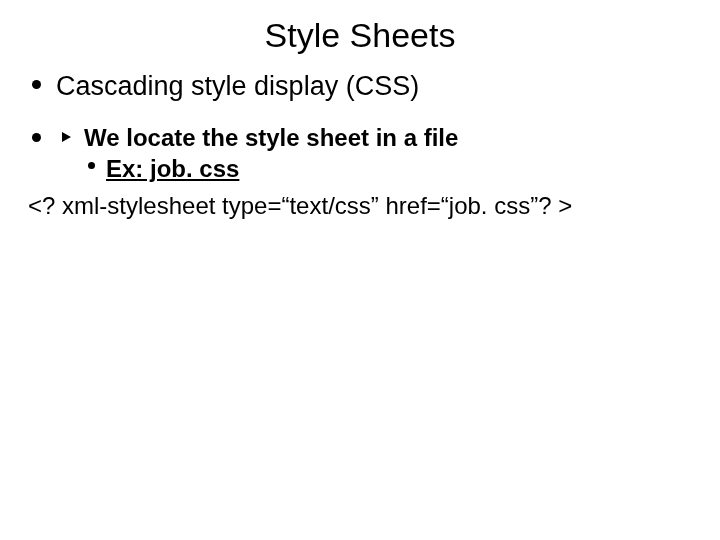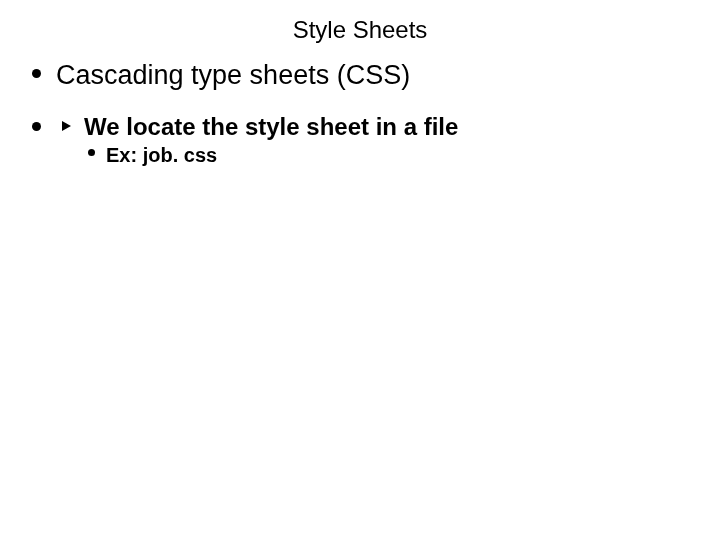--- a/index.html
+++ b/index.html
@@ -14,21 +14,21 @@
   }
   .slide {
     width: 720px;
     height: 540px;
     box-sizing: border-box;
     padding: 14px 22px 20px 22px;
   }
   .title {
     text-align: center;
     font-family: Arial, Helvetica, sans-serif;
-    font-size: 24px;
+    font-size: 34px;
     font-weight: 400;
     margin: 2px 0 14px 0;
   }
   ul {
     list-style: none;
     margin: 0;
     padding: 0;
   }
   .lvl1 > li {
     position: relative;
@@ -62,23 +62,24 @@
     top: 0.45em;
     width: 0;
     height: 0;
     border-left: 9px solid #000;
     border-top: 5px solid transparent;
     border-bottom: 5px solid transparent;
   }
   .lvl3 > li {
     position: relative;
     padding-left: 22px;
-    font-size: 20px;
+    font-size: 24px;
     font-weight: bold;
     line-height: 1.3;
+    text-decoration: underline;
   }
   .lvl3 > li::before {
     content: "";
     position: absolute;
     left: 4px;
     top: 0.38em;
     width: 7px;
     height: 7px;
     background: #000;
     border-radius: 50%;
@@ -90,29 +91,30 @@
   }
 </style>
 </head>
 <body>
 
 <div class="slide">
   <div class="title">Style Sheets</div>
 
   <ul class="lvl1">
     <li>
-      <span>Cascading type sheets (CSS)</span>
+      <span>Cascading style display (CSS)</span>
     </li>
     <li>
       <ul class="lvl2">
         <li>
           <span>We locate the style sheet in a file</span>
           <ul class="lvl3">
             <li>
               <span>Ex:  job. css</span>
             </li>
           </ul>
         </li>
       </ul>
     </li>
   </ul>
 
+  <div class="footer">&lt;? xml-stylesheet type=“text/css” href=“job. css”? &gt;</div>
 </div>
 
 </body></html>

